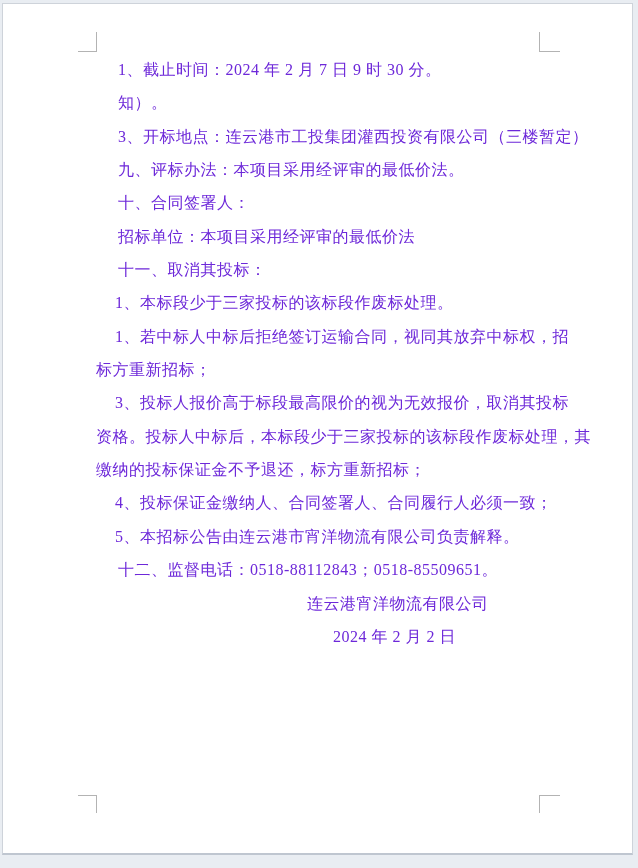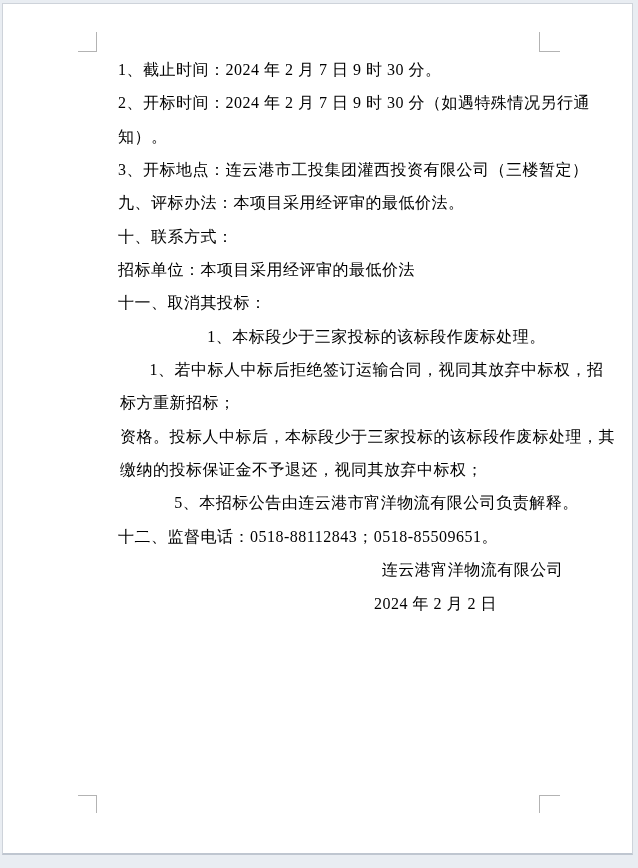--- a/index.html
+++ b/index.html
@@ -37,56 +37,57 @@
   .crop-tl { left: 78px;  top: 32px;  border-right: 1px solid #b3b3b3; border-bottom: 1px solid #b3b3b3; }
   .crop-tr { left: 539px; top: 32px;  width: 21px; border-left: 1px solid #b3b3b3; border-bottom: 1px solid #b3b3b3; }
   .crop-bl { left: 78px;  top: 795px; height: 18px; border-right: 1px solid #b3b3b3; border-top: 1px solid #b3b3b3; }
   .crop-br { left: 539px; top: 795px; width: 21px; height: 18px; border-left: 1px solid #b3b3b3; border-top: 1px solid #b3b3b3; }
 
   .doc-body {
     position: absolute;
     left: 0;
     top: 53px;
     width: 638px;
-    color: #000000;
+    color: #6d28d9;
     font-size: 16px;
   }
   .line {
     height: 33.35px;
     line-height: 33.35px;
     white-space: pre;
     letter-spacing: 0.5px;
   }
-  .line.margin    { padding-left: 120px;  }
+  .line.margin    { padding-left: 90px; margin-left: 6px;  }
   .line.first     { padding-left: 118px; }
-  .line.sub       { padding-left: 115px; text-align: center; }
-  .line.signature { padding-left: 307px; text-align: center; }
-  .line.date      { padding-left: 333px; margin-left: 41px; }
+  .line.sub       { padding-left: 115px; }
+  .line.signature { padding-left: 307px; }
+  .line.date      { padding-left: 333px; }
 </style>
 </head>
 <body>
 
 <div class="viewport">
   <div class="sheet"></div>
   <div class="crop crop-tl"></div>
   <div class="crop crop-tr"></div>
   <div class="crop crop-bl"></div>
   <div class="crop crop-br"></div>
   <div class="doc-body">
       <div class="line first">1、截止时间：2024 年 2 月 7 日 9 时 30 分。</div>
-      <div class="line first">2、开标时间：2024 年 2 月 7 日 9 时 30 分（如遇特殊情况另行通</div>
       <div class="line first">知）。</div>
       <div class="line first">3、开标地点：连云港市工投集团灌西投资有限公司（三楼暂定）</div>
       <div class="line first">九、评标办法：本项目采用经评审的最低价法。</div>
-      <div class="line first">十、联系方式：</div>
+      <div class="line first">十、合同签署人：</div>
       <div class="line first">招标单位：本项目采用经评审的最低价法</div>
       <div class="line first">十一、取消其投标：</div>
       <div class="line sub">1、本标段少于三家投标的该标段作废标处理。</div>
       <div class="line sub">1、若中标人中标后拒绝签订运输合同，视同其放弃中标权，招</div>
       <div class="line margin">标方重新招标；</div>
+      <div class="line sub">3、投标人报价高于标段最高限价的视为无效报价，取消其投标</div>
       <div class="line margin">资格。投标人中标后，本标段少于三家投标的该标段作废标处理，其</div>
-      <div class="line margin">缴纳的投标保证金不予退还，视同其放弃中标权；</div>
+      <div class="line margin">缴纳的投标保证金不予退还，标方重新招标；</div>
+      <div class="line sub">4、投标保证金缴纳人、合同签署人、合同履行人必须一致；</div>
       <div class="line sub">5、本招标公告由连云港市宵洋物流有限公司负责解释。</div>
       <div class="line first">十二、监督电话：0518-88112843；0518-85509651。</div>
       <div class="line signature">连云港宵洋物流有限公司</div>
       <div class="line date">2024 年 2 月 2 日</div>
     </div>
 </div>
 
 </body></html>

